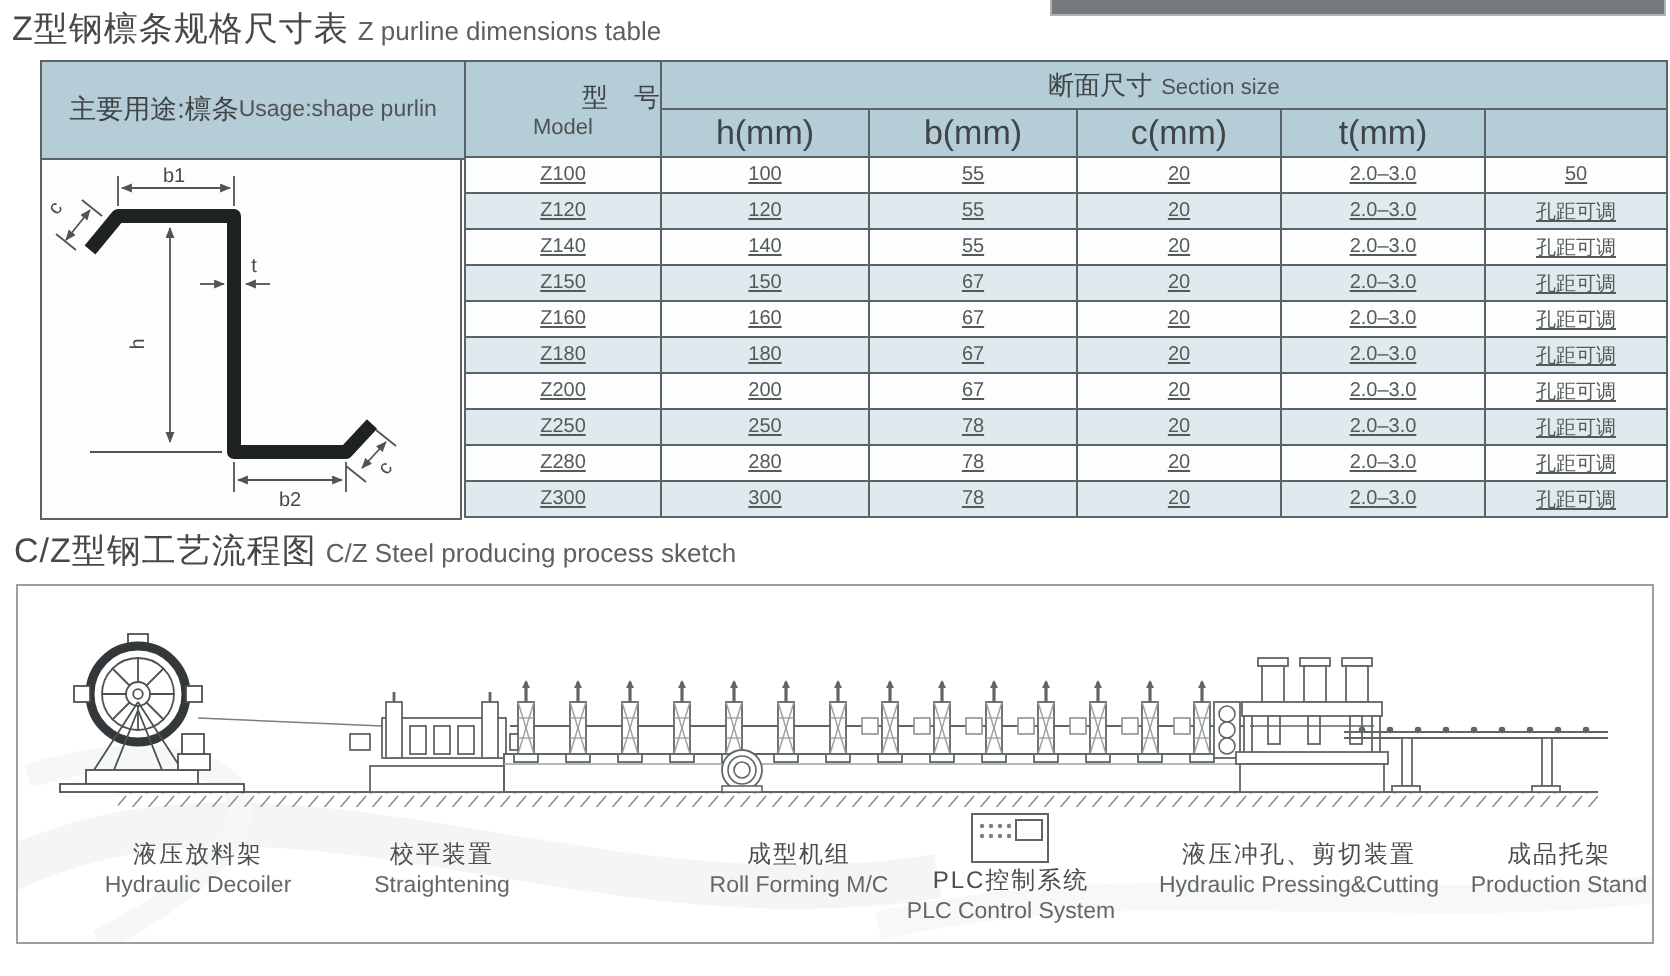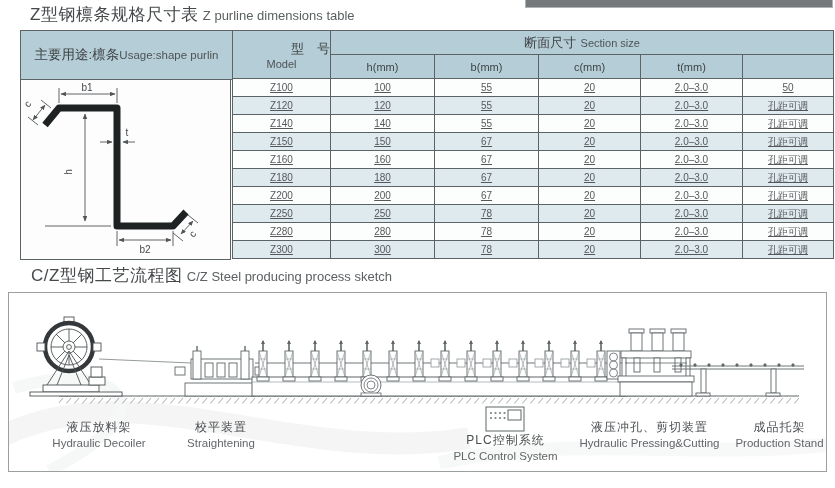--- a/index.html
+++ b/index.html
@@ -3,21 +3,21 @@
 <meta charset="utf-8">
 <style>
   html,body{margin:0;padding:0;}
   body{
     width:835px;height:488px;position:relative;overflow:hidden;
     background:#ffffff;
     font-family:"Liberation Sans","DejaVu Sans",sans-serif;
     color:#4d5254;
   }
   
-  .sec-title{position:absolute;white-space:nowrap;margin-left:24px;}
+  .sec-title{position:absolute;white-space:nowrap;}
   .sec-title .zh{font-size:17px;color:#45494b;letter-spacing:.5px;}
   .sec-title .en{font-size:13px;color:#5b6062;}
   #title1{left:6px;top:3px;}
   #title2{left:7px;top:264px;}
   
   #top-bar{
     position:absolute;left:525px;top:0;width:306px;height:7px;
     background:#75797c;border:1px solid #aeb3b5;border-top:none;
   }
   
@@ -39,21 +39,21 @@
     border-collapse:collapse;table-layout:fixed;
   }
   #dim-table th,#dim-table td{
     border:1px solid #5c6365;text-align:center;vertical-align:middle;
     padding:0;font-weight:normal;overflow:hidden;white-space:nowrap;
   }
   #dim-table thead th{background:#b5cdd6;color:#3f4446;}
   #dim-table thead tr{height:24px;}
   .th-zh{font-size:13px;text-align:right;}
   .th-en{font-size:11px;color:#4e5356;}
-  #dim-table thead .sub th{font-size:11px;}
+  #dim-table thead .sub th{font-size:17px;}
   #dim-table tbody tr{height:18px;background:#fcfdfd;}
   #dim-table tbody tr:nth-child(even){background:#dfeaee;}
   #dim-table tbody td{font-size:10px;color:#55595b;text-decoration:underline;}
   
   #sketch-box{
     position:absolute;left:8px;top:292px;width:819px;height:180px;
     background:#ffffff;border:1px solid #9aa0a2;box-sizing:border-box;
   }
   #sketch-svg{position:absolute;left:0;top:0;}
   .station{position:absolute;text-align:center;line-height:1.3;}
@@ -404,20 +404,24 @@
   </svg>
 
   <div class="station" id="st1">
     <div class="zh">校平装置</div>
     <div class="en">Straightening</div>
   </div>
   <div class="station" id="st0">
     <div class="zh">液压放料架</div>
     <div class="en">Hydraulic Decoiler</div>
   </div>
+  <div class="station" id="st2">
+    <div class="zh">成型机组</div>
+    <div class="en">Roll Forming M/C</div>
+  </div>
   <div class="station" id="st3">
     <div class="zh">PLC控制系统</div>
     <div class="en">PLC Control System</div>
   </div>
   <div class="station" id="st4">
     <div class="zh">液压冲孔、剪切装置</div>
     <div class="en">Hydraulic Pressing&amp;Cutting</div>
   </div>
   <div class="station" id="st5">
     <div class="zh">成品托架</div>

